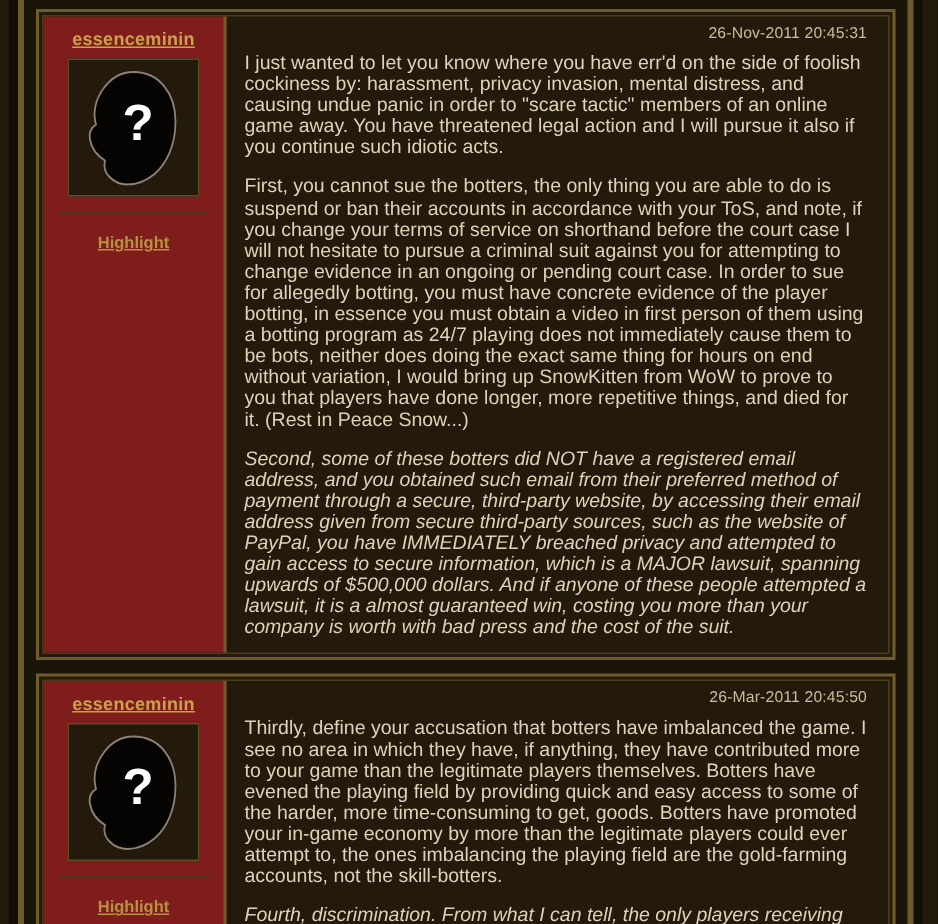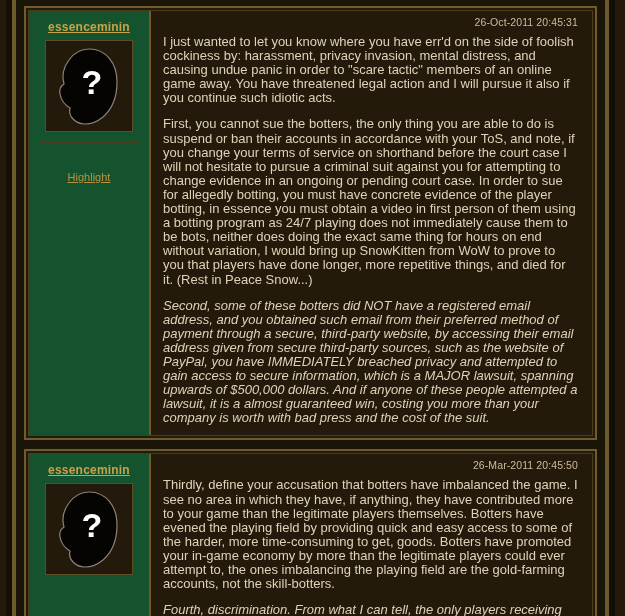--- a/index.html
+++ b/index.html
@@ -58,21 +58,21 @@
   }
 
   
   .userbox {
     width: 122px;
     flex: 0 0 122px;
     box-sizing: border-box;
     border-right: 2px solid #6e5c2d;
     padding: 6px 4px 8px 4px;
     text-align: center;
-    background: #14532d;
+    background: #7f1d1d;
   }
 
   .username {
     color: #c9a24a;
     font-size: 12px;
     font-weight: bold;
     text-decoration: underline;
     display: inline-block;
     margin: 2px 0 6px 0;
     letter-spacing: .2px;
@@ -93,25 +93,26 @@
 
   .avatar-frame svg { display: block; }
 
   .userdivider {
     margin: 10px 6px 0 6px;
     border-top: 1px solid #4b3d1c;
   }
 
   .highlight-link {
     display: inline-block;
-    margin-top: 28px;
+    margin-top: 14px;
     color: #b9923f;
     font-size: 11px;
     text-decoration: underline;
     cursor: pointer;
+    font-weight: bold;
   }
 
   
   .message {
     flex: 1 1 auto;
     box-sizing: border-box;
     padding: 5px 14px 10px 12px;
     min-width: 0;
   }
 
@@ -159,21 +160,21 @@
                 </svg>
               </span>
             </div>
 
             <div class="userdivider"></div>
 
             <span class="highlight-link">Highlight</span>
           </div>
 
           <div class="message">
-            <div class="post-date">26-Oct-2011 20:45:31</div>
+            <div class="post-date">26-Nov-2011 20:45:31</div>
             <div class="body-text">
               <p>I just wanted to let you know where you have err'd on the side of foolish cockiness by: harassment, privacy invasion, mental distress, and causing undue panic in order to "scare tactic" members of an online game away. You have threatened legal action and I will pursue it also if you continue such idiotic acts.</p>
               <p>First, you cannot sue the botters, the only thing you are able to do is suspend or ban their accounts in accordance with your ToS, and note, if you change your terms of service on shorthand before the court case I will not hesitate to pursue a criminal suit against you for attempting to change evidence in an ongoing or pending court case. In order to sue for allegedly botting, you must have concrete evidence of the player botting, in essence you must obtain a video in first person of them using a botting program as 24/7 playing does not immediately cause them to be bots, neither does doing the exact same thing for hours on end without variation, I would bring up SnowKitten from WoW to prove to you that players have done longer, more repetitive things, and died for it. (Rest in Peace Snow...)</p>
               <p>Second, some of these botters did NOT have a registered email address, and you obtained such email from their preferred method of payment through a secure, third-party website, by accessing their email address given from secure third-party sources, such as the website of PayPal, you have IMMEDIATELY breached privacy and attempted to gain access to secure information, which is a MAJOR lawsuit, spanning upwards of $500,000 dollars. And if anyone of these people attempted a lawsuit, it is a almost guaranteed win, costing you more than your company is worth with bad press and the cost of the suit.</p>
             </div>
           </div>
 
         </div>
       </div>
 

